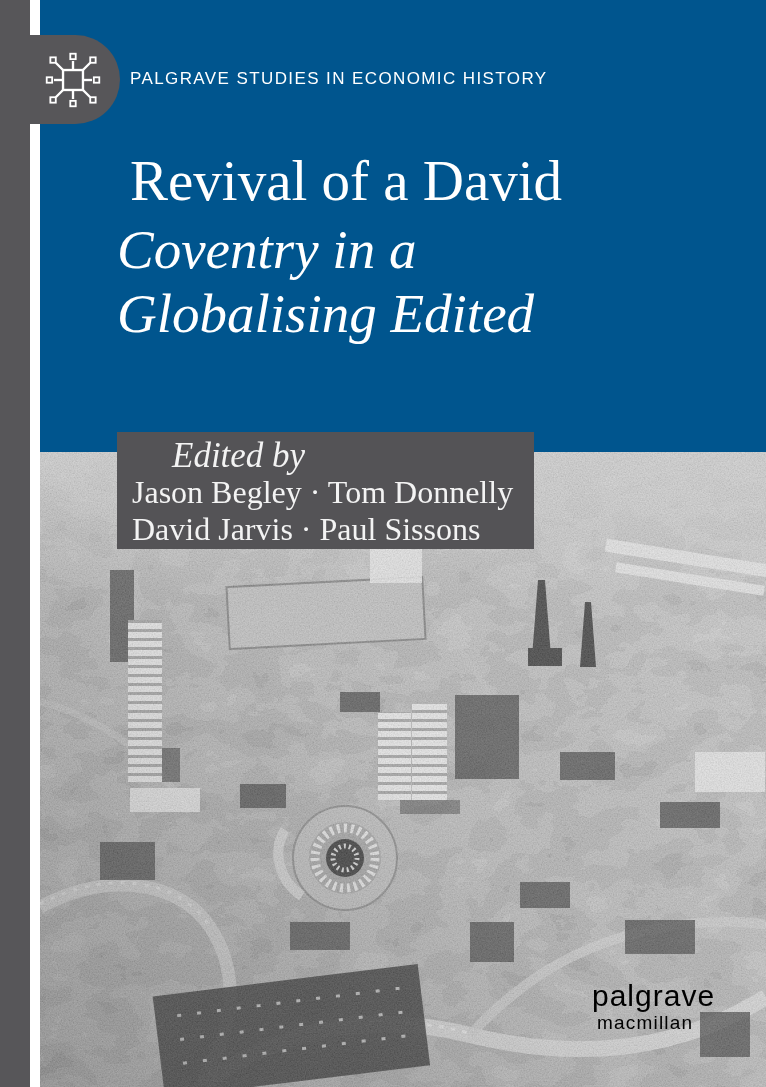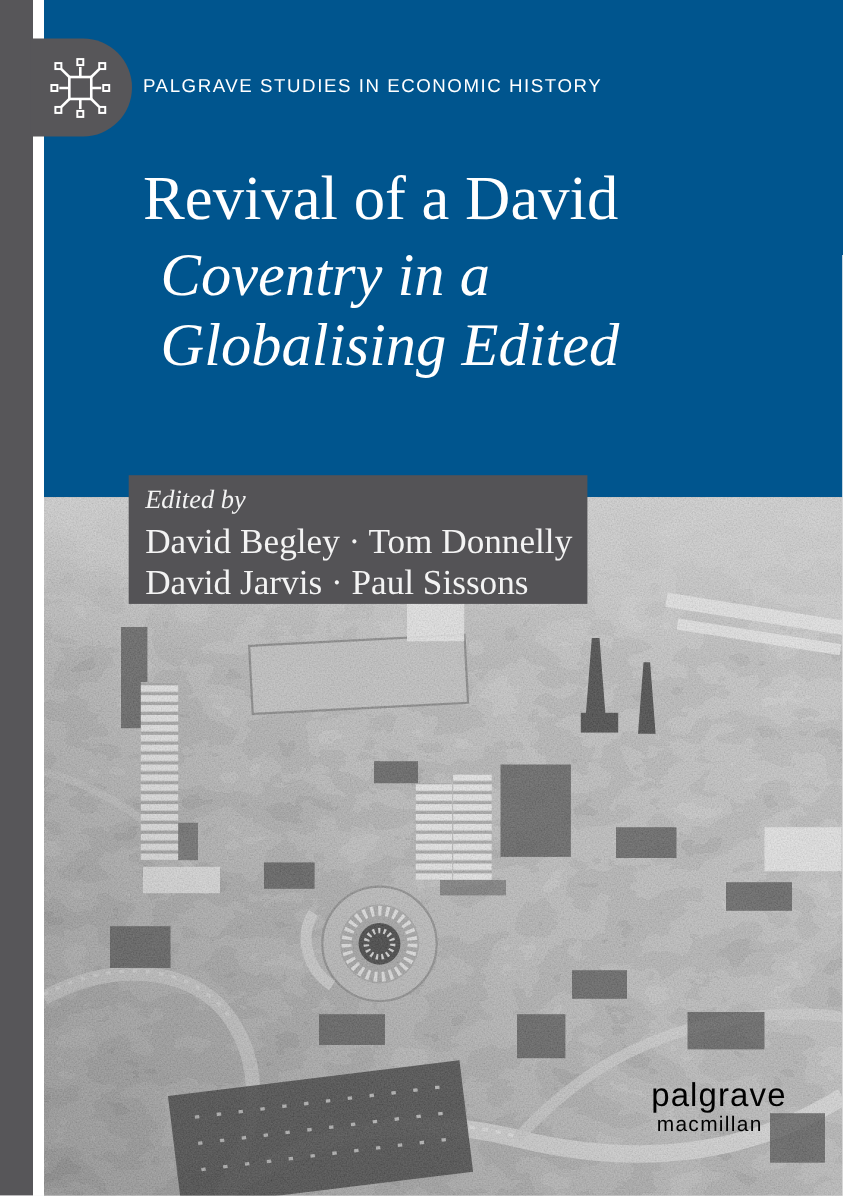--- a/index.html
+++ b/index.html
@@ -11,32 +11,32 @@
   .series-tab { position:absolute; left:28px; top:35px; width:92px; height:89px; background:#575659;
                 border-radius:0 44.5px 44.5px 0; z-index:4; display:flex; align-items:center; }
   .series-tab svg { width:58px; height:58px; margin-left:16px; display:block; }
 
   
   .blue-panel { position:absolute; left:40px; top:0; width:726px; height:452px; background:#00558e; z-index:1; }
   .series-title { position:absolute; left:90px; top:69px; color:#ffffff; font-size:17px; font-weight:normal;
                   letter-spacing:1.4px; white-space:nowrap; }
   .book-title { position:absolute; left:90px; top:150px; color:#ffffff; font-family:"Liberation Serif", serif;
                 font-size:57px; line-height:62px; font-weight:400; white-space:nowrap; }
-  .book-subtitle { position:absolute; left:106px; top:218px; color:#ffffff; font-family:"Liberation Serif", serif;
+  .book-subtitle { position:absolute; left:77px; top:218px; color:#ffffff; font-family:"Liberation Serif", serif;
                    font-size:55px; line-height:64px; font-style:italic; font-weight:400; white-space:nowrap; }
 
   
   .photo { position:absolute; left:40px; top:452px; width:726px; height:635px; z-index:1; background:#9a9a9a; }
   .photo svg { display:block; }
 
   
   .editors-box { position:absolute; left:117px; top:432px; width:417px; height:117px; background:#545356;
                  z-index:5; color:#f3f3f3; font-family:"Liberation Serif", serif; box-sizing:border-box;
                  padding:5px 0 0 15px; }
-  .edited-by { font-style:italic; font-size:24px; line-height:37px; }
+  .edited-by { font-style:italic; font-size:35px; line-height:37px;margin-left:40px; }
   .editor-line { font-size:32px; line-height:37px; white-space:nowrap; }
 
   
   .publisher { position:absolute; left:592px; top:981px; z-index:5; color:#000000; line-height:1; }
   .pub-top { font-size:30px; letter-spacing:1px; }
   .pub-bottom { font-size:19px; letter-spacing:1.2px; margin-top:2px; margin-left:5px; }
 </style>
 </head>
 <body>
 
@@ -194,21 +194,21 @@
         <path d="M245,378 C232,398 238,428 262,444" stroke="#d0d0d0" stroke-width="10" fill="none"></path>
       </g>
 
       <rect width="726" height="635" fill="url(#pgShade)"></rect>
       <rect width="726" height="635" filter="url(#pgGrain)" opacity="0.28"></rect>
     </svg>
   </div>
 
   <div class="editors-box">
     <div class="edited-by">Edited by</div>
-    <div class="editor-line">David Begley · Tom Donnelly</div>
+    <div class="editor-line">Jason Begley · Tom Donnelly</div>
     <div class="editor-line">David Jarvis · Paul Sissons</div>
   </div>
 
   <div class="publisher">
     <div class="pub-top">palgrave</div>
     <div class="pub-bottom">macmillan</div>
   </div>
 
 </div>
 

